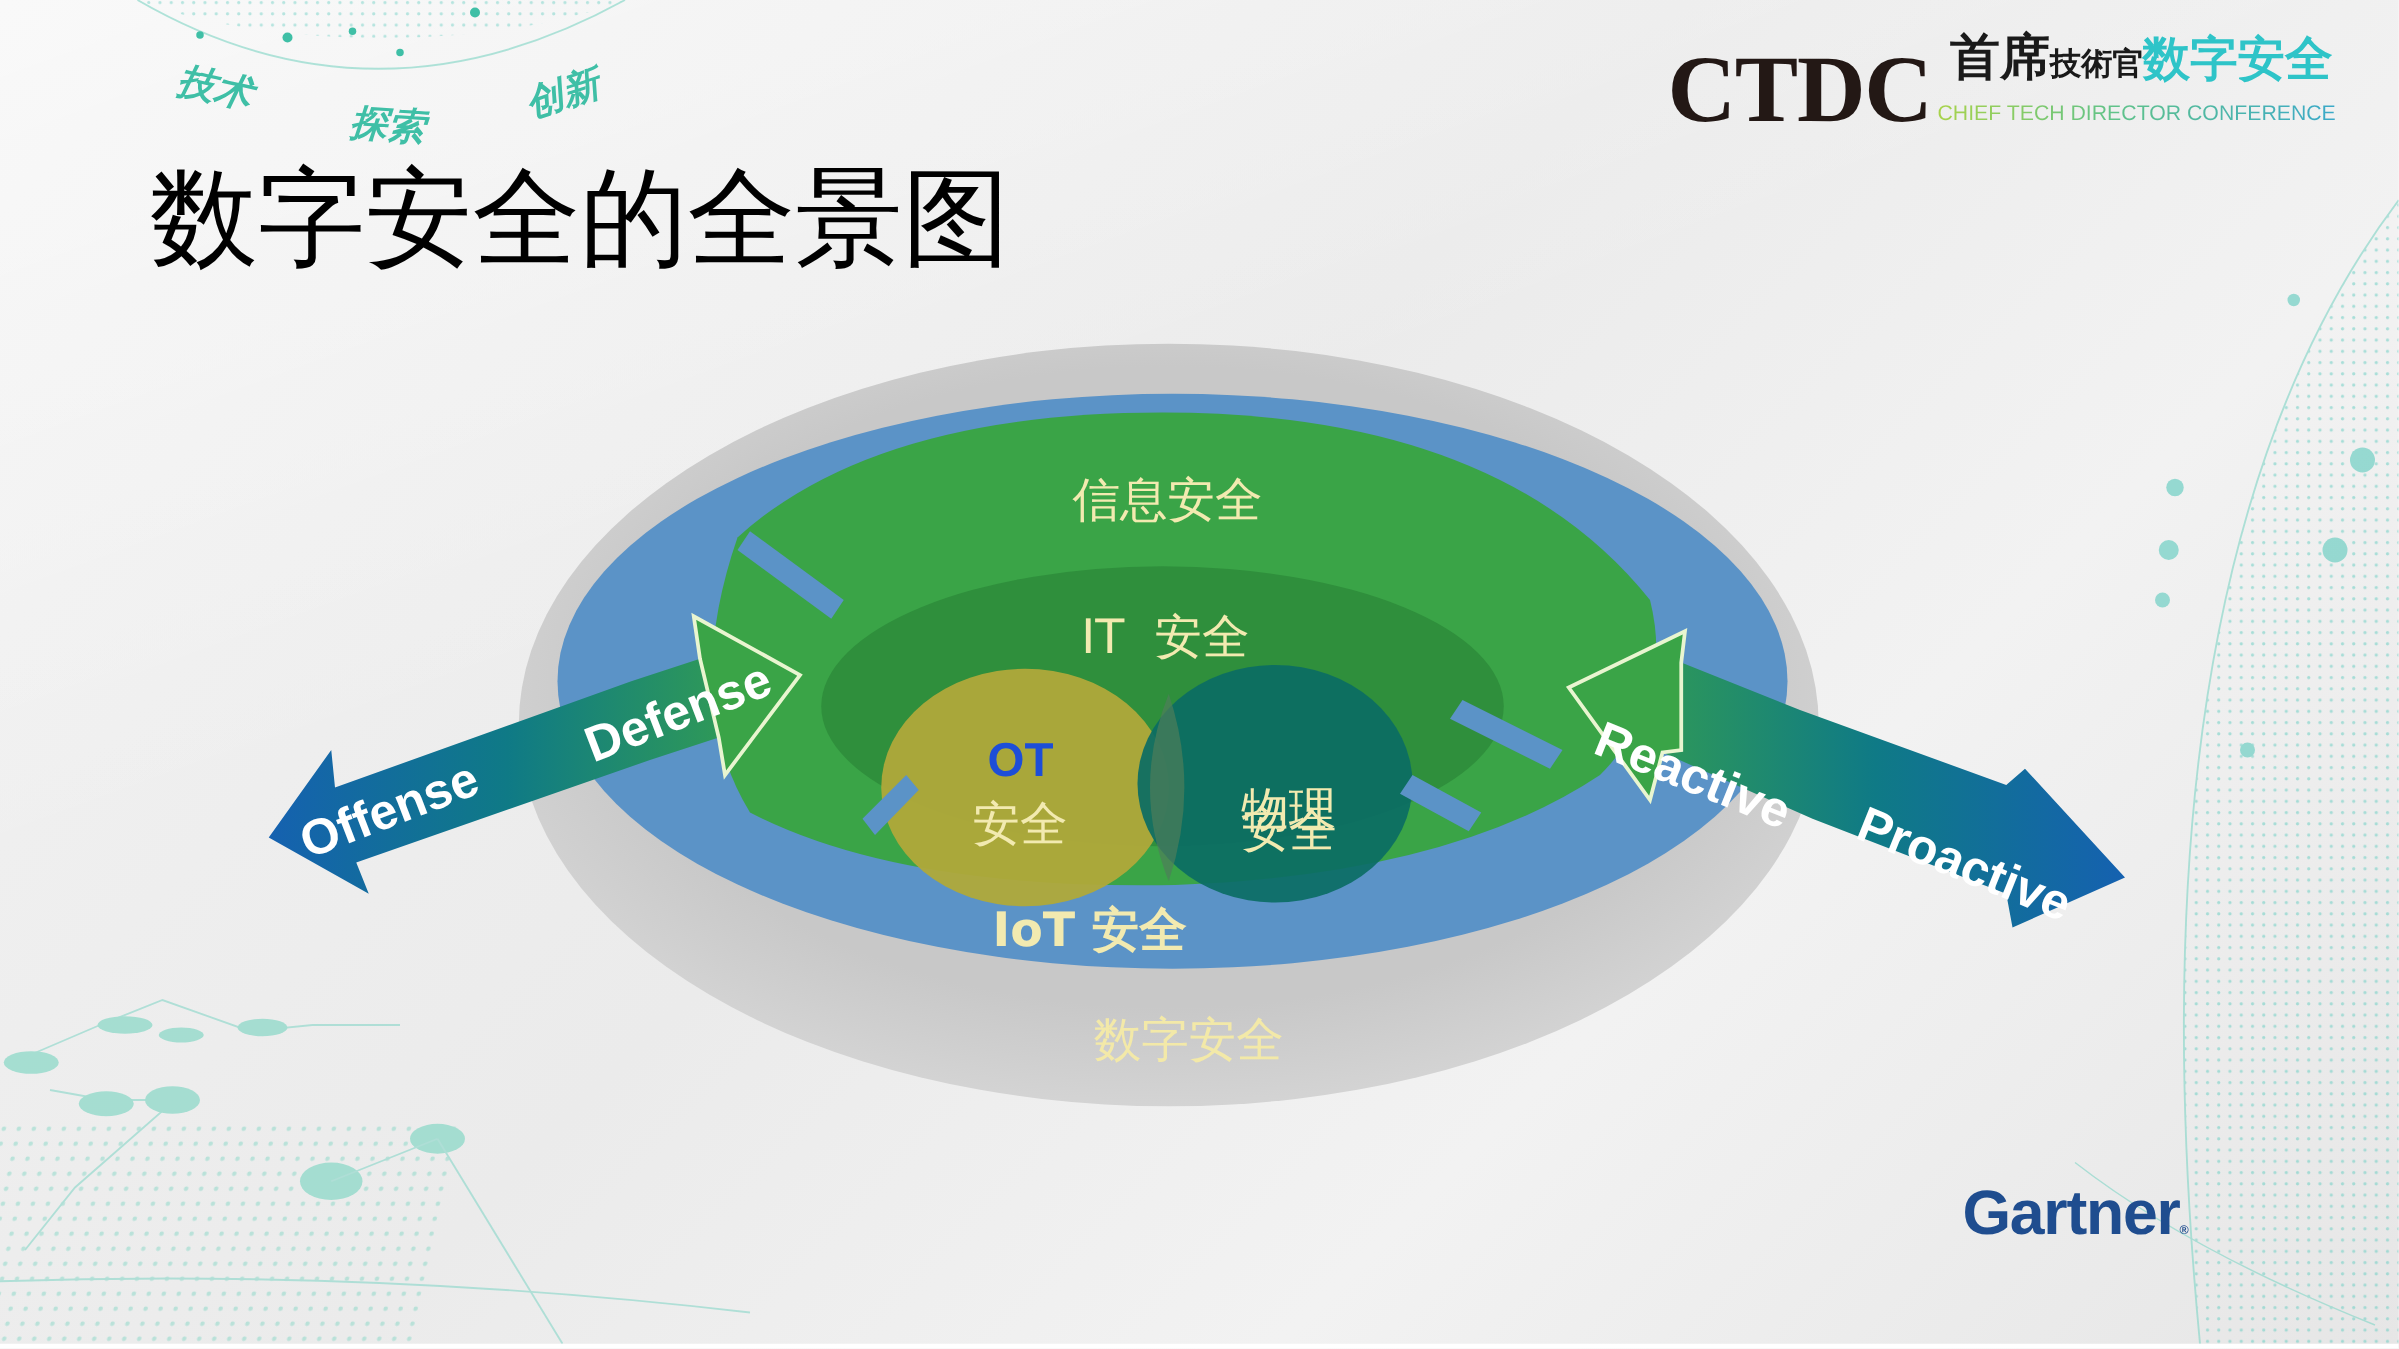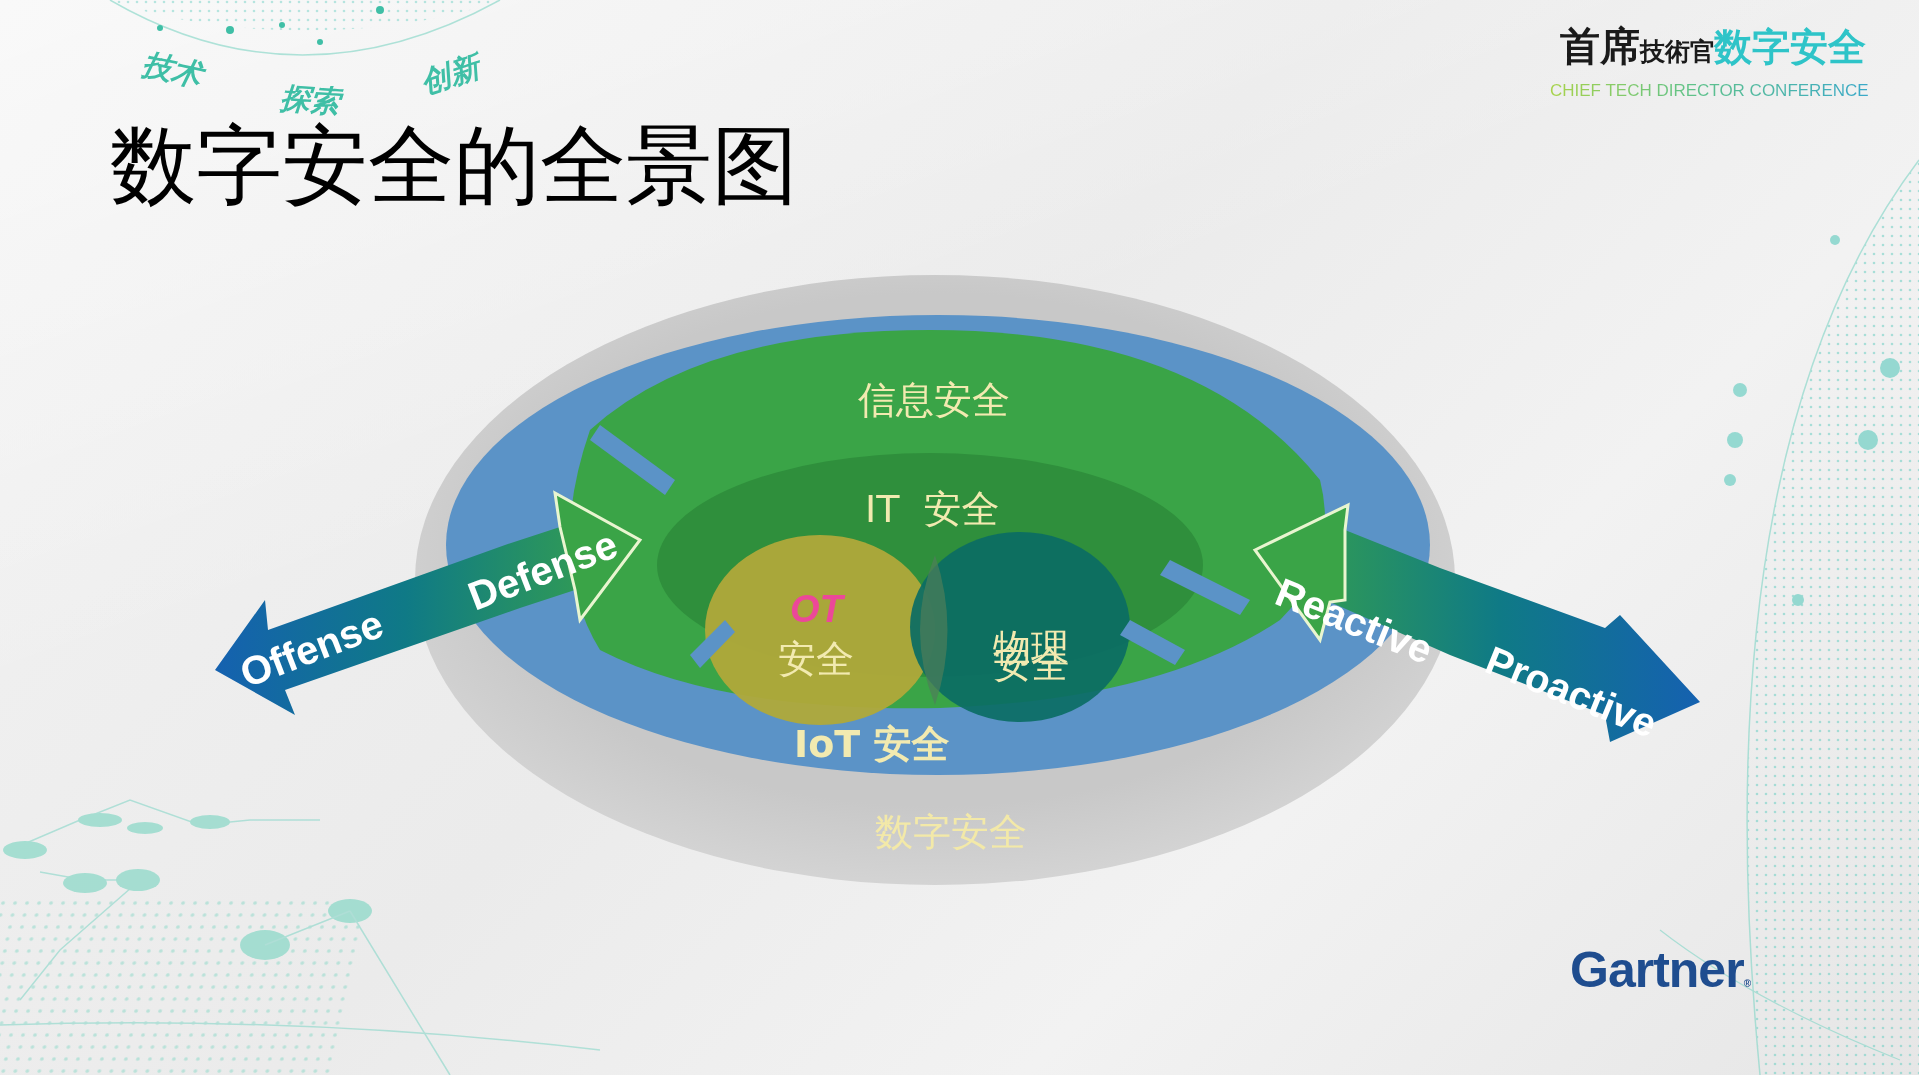--- a/index.html
+++ b/index.html
@@ -7,21 +7,21 @@
     width: 1919px; height: 1079px; overflow: hidden; position: relative;
     background: linear-gradient(135deg, #f3f3f3 0%, #ebebeb 45%, #f2f2f2 70%, #e6e6e6 100%);
     font-family: "DejaVu Sans", sans-serif;
   }
   .bg-facet { position: absolute; pointer-events: none; }
   .deco-svg { position: absolute; left: 0; top: 0; pointer-events: none; }
 
   .slogan { position: absolute; color: #3fbfa6; font-family: "DejaVu Serif", serif; font-size: 30px; font-style: italic; font-weight: bold; }
 
   .title {
-    position: absolute; left: 110px; top: 122px; margin: 0;
+    position: absolute; left: 110px; top: 122px; margin: 10px;
     font-family: "DejaVu Sans", sans-serif; font-size: 86px; font-weight: normal;
     color: #000; letter-spacing: 0px; line-height: 1;
   }
 
   .logo { position: absolute; left: 1334px; top: 22px; width: 560px; height: 90px; }
   .logo-ctdc {
     position: absolute; left: 0; top: 12px;
     font-family: "Liberation Serif", serif; font-weight: bold; font-size: 76px;
     color: #231815; letter-spacing: -1px; line-height: 1;
   }
@@ -44,21 +44,21 @@
   .gartner {
     position: absolute; left: 1570px; top: 945px;
     font-family: "Liberation Sans", sans-serif; font-weight: bold; font-size: 50px;
     color: #1f4d8f; letter-spacing: -1px; line-height: 1; text-align: center;
   }
   .gartner .reg { font-size: 10px; vertical-align: baseline; }
 
   .diagram { position: absolute; left: 0; top: 0; width: 1559px; height: 1079px; }
   .d-label { position: absolute; line-height: 1; white-space: nowrap; }
   .lbl-cn { font-family: "DejaVu Sans", sans-serif; color: #f2eab0; font-size: 38px; }
-  .lbl-en { font-family: "Liberation Sans", sans-serif; font-weight: bold; color: #ec4899; font-size: 38px; font-style: italic; }
+  .lbl-en { font-family: "Liberation Sans", sans-serif; font-weight: bold; color: #1d4ed8; font-size: 38px; }
 
   .arrow-text {
     position: absolute; font-family: "Liberation Sans", sans-serif; font-weight: bold;
     color: #ffffff; font-size: 40px; line-height: 1; white-space: nowrap; transform-origin: left center;
   }
 
   .bottom-strip { position: absolute; left: 0; top: 1075px; width: 1919px; height: 4px; background: #ffffff; }
 </style>
 </head>
 <body>
@@ -118,20 +118,21 @@
   </g>
 </svg>
 
 <div class="slogan" style="left:142px;top:50px;transform:rotate(12deg);">技术</div>
 <div class="slogan" style="left:280px;top:80px;transform:rotate(4deg);">探索</div>
 <div class="slogan" style="left:420px;top:55px;transform:rotate(-18deg);">创新</div>
 
 <h1 class="title">数字安全的全景图</h1>
 
 <div class="logo">
+  <div class="logo-ctdc">CTDC</div>
   <div class="logo-cn-a">
     <span>首席</span><span class="small">技術官</span>
   </div>
   <div class="logo-cn-b">数字安全</div>
   <div class="logo-en">CHIEF TECH DIRECTOR CONFERENCE</div>
 </div>
 
 <div class="diagram">
   <svg width="1919" height="1079" style="position:absolute;left:0;top:0;">
     <defs>

